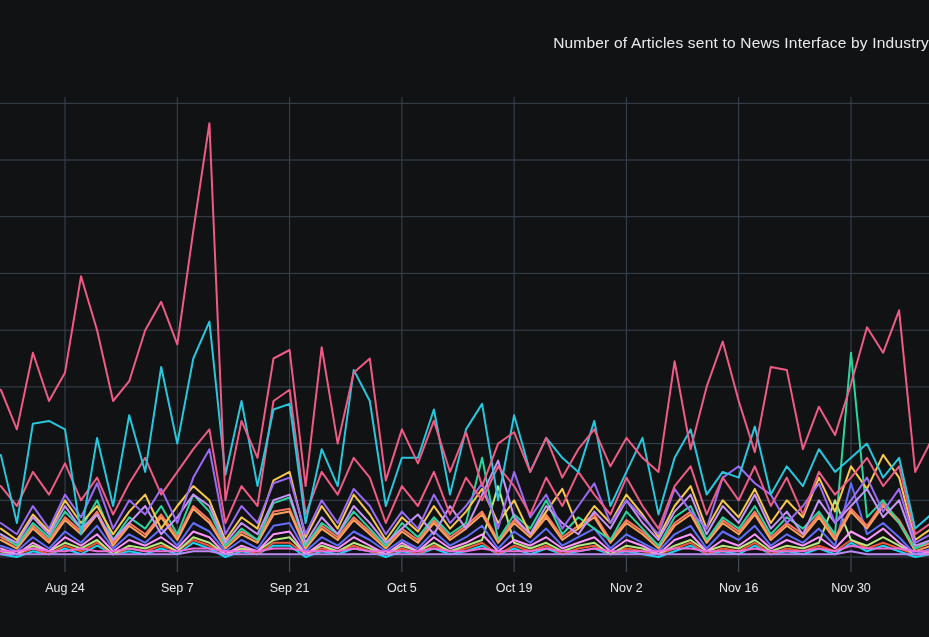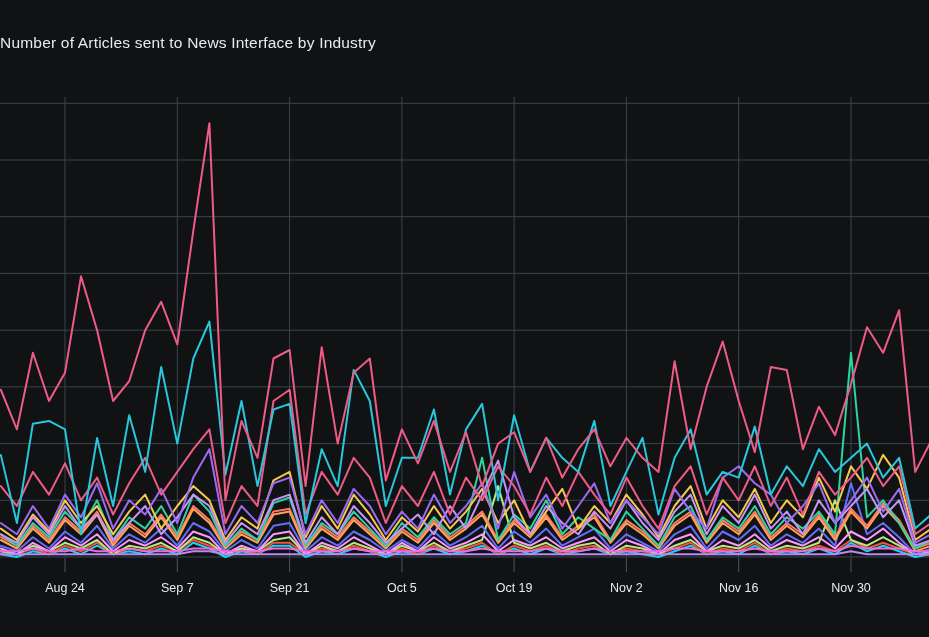--- a/index.html
+++ b/index.html
@@ -1,17 +1,17 @@
 <!DOCTYPE html>
 <html><head>
 <meta charset="utf-8">
 <style>
   html,body{margin:0;padding:0;background:#111214;width:929px;height:637px;overflow:hidden;}
   .chart-root{position:relative;width:929px;height:637px;background:#111214;font-family:"Liberation Sans",sans-serif;}
-  .chart-title{position:absolute;top:34px;left:0;width:100%;text-align:left;color:#e8eaec;font-size:15.5px;letter-spacing:.2px;}
+  .chart-title{position:absolute;top:34px;left:0;width:100%;text-align:right;color:#e8eaec;font-size:15.5px;letter-spacing:.2px;}
   svg{position:absolute;top:0;left:0;display:block;}
 </style>
 </head>
 <body>
 
 <div class="chart-root">
   <div class="chart-title">Number of Articles sent to News Interface by Industry</div>
   <svg id="plot" width="929" height="637" viewBox="0 0 929 637">
       <line x1="0" x2="929" y1="557.0" y2="557.0" stroke="#3a4552" stroke-width="1"></line>
       <line x1="0" x2="929" y1="500.3" y2="500.3" stroke="#3a4552" stroke-width="1"></line>

